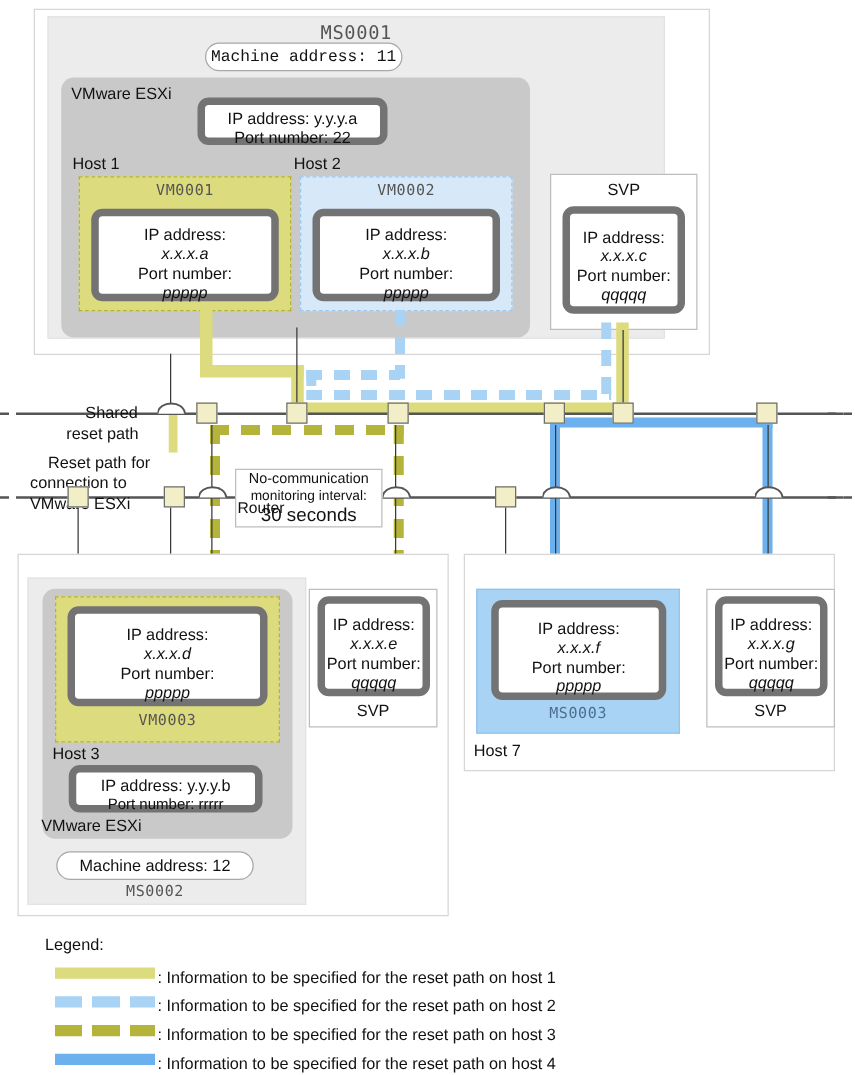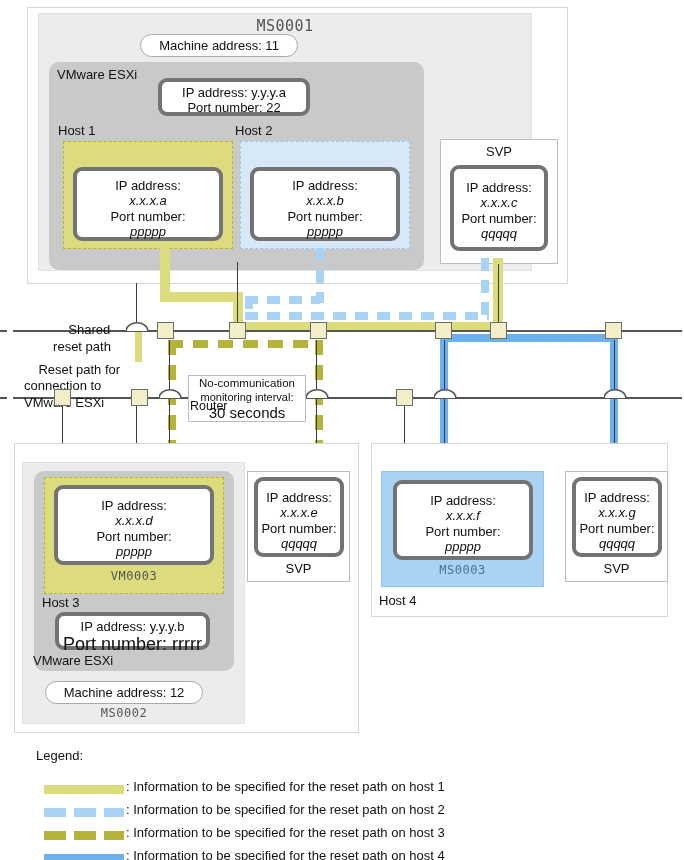--- a/index.html
+++ b/index.html
@@ -18,21 +18,21 @@
   .mono{font-family:"DejaVu Sans Mono","Liberation Mono",monospace;letter-spacing:.5px;}
 
   
   .panel-outer{border:1px solid #d6d6d6;background:#fff;}
   .ms-box{background:#ececec;border:1px solid #e2e2e2;}
   .esxi-box{background:#c9c9c9;border-radius:10px;}
   .vm-yellow{background:#dcdb7e;border:1.6px dashed #b5b43a;}
   .vm-blue{background:#d7e8f9;border:1.6px dashed #9cc8ec;}
   .host4-box{background:#a8d3f5;border:1px solid #8fc4ef;}
   .plain-box{background:#fff;border:1px solid #bdbdbd;}
-  .white-round{background:#fff;border:4px solid #737373;border-radius:9px;}
+  .white-round{background:#fff;border:6px solid #737373;border-radius:9px;}
   .pill{background:#fff;border:1px solid #a8a8a8;border-radius:16px;}
 
   
   .vline{background:#3a3a3a;width:1px;}
   .busline{height:1.6px;background:#555;}
   .busdash{height:1.6px;background:repeating-linear-gradient(to right,#555 0 7px,transparent 7px 13px);}
 
   
   .p-h1{background:#dcdb7e;}
   .p-h4{background:#6cb0ed;}
@@ -40,59 +40,61 @@
   .p-h2v{background:repeating-linear-gradient(to bottom,#a8d3f5 0 13px,transparent 13px 22px);}
   .p-h3{background:repeating-linear-gradient(to right,#b5b43a 0 15px,transparent 15px 25px);}
   .p-h3v{background:repeating-linear-gradient(to bottom,#b5b43a 0 15px,transparent 15px 25px);}
 
   
   .node{width:17px;height:17px;background:#f2efc8;border:1.4px solid #6d6d6d;}
 
   
   #legend{position:absolute;left:8px;top:748px;width:660px;}
   .lg-title{font-size:13px;margin-bottom:11px;margin-left:28px;}
-  .lg-row{display:flex;align-items:flex-end;height:20px;margin-bottom:3px;}
+  .lg-row{display:flex;align-items:flex-start;height:20px;margin-bottom:3px;}
   .lg-sw{width:80px;height:9px;margin-left:36px;margin-right:2px;}
   .lg-txt{font-size:13px;}
 </style>
 </head>
 <body>
 
 <div id="stage">
 
   <div class="abs panel-outer" style="left:27px;top:7px;width:541px;height:277px;"></div>
 
   <div class="abs ms-box" style="left:38px;top:13px;width:494px;height:258px;"></div>
 
   <div class="abs lbl ctr mono" style="left:155px;top:18px;width:260px;font-size:15px;color:#555;">MS0001</div>
 
-  <div class="abs pill ctr" style="left:140px;top:34px;width:158px;height:23px;">
+  <div class="abs pill ctr" style="left:164px;top:34px;width:158px;height:23px;font-family:Liberation Mono, monospace;">
     <div class="lbl" style="line-height:22px;font-size:13px;text-align:center;">Machine address: 11</div>
   </div>
 
   <div class="abs esxi-box" style="left:49px;top:62px;width:375px;height:208px;"></div>
   <div class="abs lbl" style="left:57px;top:67px;font-size:13px;">VMware ESXi</div>
 
   <div class="abs white-round ctr" style="left:158px;top:78px;width:152px;height:38px;">
     <div class="lbl ctr" style="margin-top:3px;font-size:13px;">IP address: y.y.y.a</div>
     <div class="lbl ctr" style="font-size:13px;">Port number: 22</div>
   </div>
 
   <div class="abs lbl" style="left:58px;top:123px;font-size:13px;">Host 1</div>
   <div class="abs lbl" style="left:235px;top:123px;font-size:13px;">Host 2</div>
 
   <div class="abs vm-yellow" style="left:63px;top:141px;width:170px;height:108px;"></div>
+  <div class="abs lbl ctr mono" style="left:63px;top:145px;width:170px;font-size:12px;color:#555;">VM0001</div>
   <div class="abs white-round" style="left:73px;top:167px;width:150px;height:74px;padding-top:7px;">
     <div class="lbl ctr" style="font-size:13px;">IP address:</div>
     <div class="lbl ctr ital" style="font-size:13px;">x.x.x.a</div>
     <div class="lbl ctr" style="font-size:13px;">Port number:</div>
     <div class="lbl ctr ital" style="font-size:13px;">ppppp</div>
   </div>
 
   <div class="abs vm-blue" style="left:240px;top:141px;width:170px;height:108px;"></div>
+  <div class="abs lbl ctr mono" style="left:240px;top:145px;width:170px;font-size:12px;color:#555;">VM0002</div>
   <div class="abs white-round" style="left:250px;top:167px;width:150px;height:74px;padding-top:7px;">
     <div class="lbl ctr" style="font-size:13px;">IP address:</div>
     <div class="lbl ctr ital" style="font-size:13px;">x.x.x.b</div>
     <div class="lbl ctr" style="font-size:13px;">Port number:</div>
     <div class="lbl ctr ital" style="font-size:13px;">ppppp</div>
   </div>
 
   <div class="abs plain-box" style="left:440px;top:139px;width:118px;height:125px;"></div>
   <div class="abs lbl ctr" style="left:440px;top:144px;width:118px;font-size:13px;">SVP</div>
   <div class="abs white-round" style="left:450px;top:165px;width:98px;height:86px;padding-top:11px;">
@@ -201,21 +203,21 @@
     <div class="lbl ctr ital" style="font-size:13px;text-align:center;">x.x.x.d</div>
     <div class="lbl ctr" style="font-size:13px;">Port number:</div>
     <div class="lbl ctr ital" style="font-size:13px;">ppppp</div>
   </div>
   <div class="abs lbl ctr mono" style="left:44px;top:569px;width:180px;font-size:12px;color:#555;">VM0003</div>
 
   <div class="abs lbl" style="left:42px;top:595px;font-size:13px;">Host 3</div>
 
   <div class="abs white-round ctr" style="left:55px;top:612px;width:155px;height:38px;padding-top:3px;">
     <div class="lbl ctr" style="font-size:13px;">IP address: y.y.y.b</div>
-    <div class="lbl ctr" style="font-size:18px;">Port number: rrrrr</div>
+    <div class="lbl ctr" style="font-size:12px;">Port number: rrrrr</div>
   </div>
 
   <div class="abs lbl" style="left:33px;top:653px;font-size:13px;">VMware ESXi</div>
 
   <div class="abs pill ctr" style="left:45px;top:681px;width:158px;height:23px;">
     <div class="lbl" style="line-height:22px;font-size:13px;text-align:center;">Machine address: 12</div>
   </div>
   <div class="abs lbl ctr mono" style="left:45px;top:706px;width:158px;font-size:12px;color:#555;">MS0002</div>
 
   <div class="abs plain-box" style="left:247px;top:471px;width:103px;height:111px;"></div>
@@ -231,21 +233,21 @@
 
   <div class="abs host4-box" style="left:381px;top:471px;width:163px;height:116px;"></div>
   <div class="abs white-round" style="left:393px;top:480px;width:140px;height:80px;padding-top:9px;">
     <div class="lbl ctr" style="font-size:13px;">IP address:</div>
     <div class="lbl ctr ital" style="font-size:13px;">x.x.x.f</div>
     <div class="lbl ctr" style="font-size:13px;">Port number:</div>
     <div class="lbl ctr ital" style="font-size:13px;">ppppp</div>
   </div>
   <div class="abs lbl ctr mono" style="left:381px;top:563px;width:163px;font-size:12px;color:#4d6f8c;">MS0003</div>
 
-  <div class="abs lbl" style="left:379px;top:593px;font-size:13px;">Host 4</div>
+  <div class="abs lbl" style="left:379px;top:593px;font-size:13px;">Host 7</div>
 
   <div class="abs plain-box" style="left:565px;top:471px;width:103px;height:111px;"></div>
   <div class="abs white-round" style="left:572px;top:477px;width:90px;height:80px;padding-top:9px;">
     <div class="lbl ctr" style="font-size:13px;">IP address:</div>
     <div class="lbl ctr ital" style="font-size:13px;">x.x.x.g</div>
     <div class="lbl ctr" style="font-size:13px;">Port number:</div>
     <div class="lbl ctr ital" style="font-size:13px;">qqqqq</div>
   </div>
   <div class="abs lbl ctr" style="left:565px;top:561px;width:103px;font-size:13px;">SVP</div>
 

